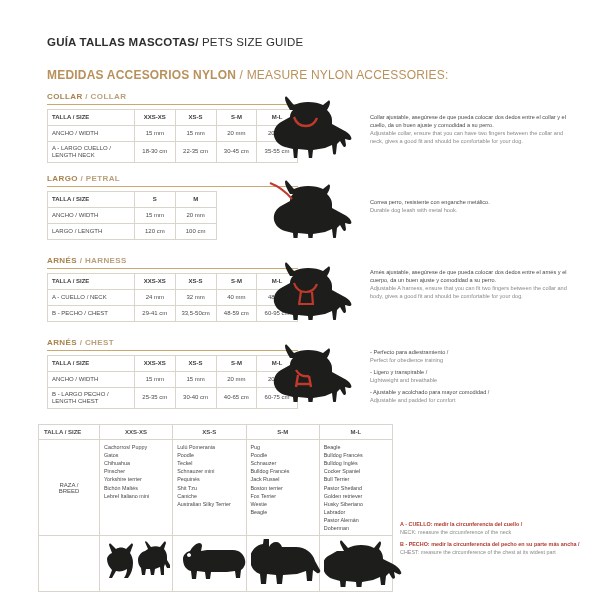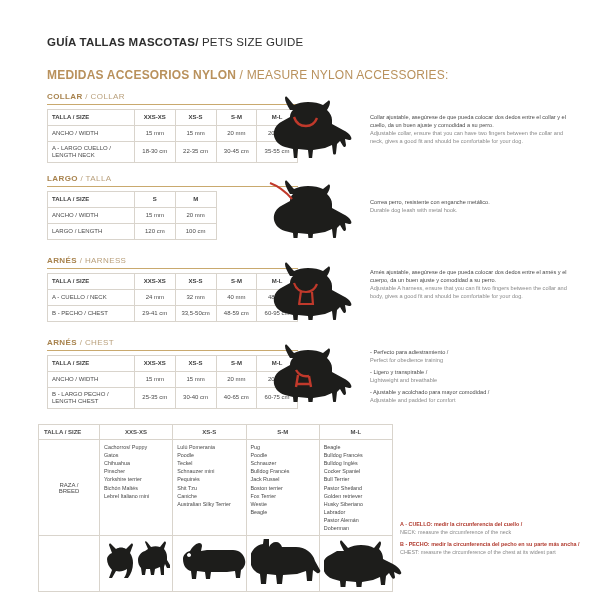--- a/index.html
+++ b/index.html
@@ -24,21 +24,21 @@
   }
   .subtitle .light{font-weight:normal;}
 
   
   .sec{position:absolute;left:47px;}
   .sec-head{
     font-size:8px;font-weight:bold;letter-spacing:.4px;color:#a8834e;
     border-bottom:1px solid #c9a96e;padding-bottom:3px;width:251px;
     margin:0 0 4px 0;
   }
-  .sec-head .light{font-weight:normal;color:#b9a07c;text-align:center;}
+  .sec-head .light{font-weight:bold;color:#b9a07c;text-align:center;}
 
   table.sz{border-collapse:collapse;font-size:6px;color:#4a4a4a;width:251px;table-layout:fixed;}
   table.sz td{
     border:1px solid #d9d4cc;
     padding:3px 4px;
     height:9px;
     vertical-align:middle;
     line-height:1.15;
   }
   table.sz td.lbl{width:78px;text-align:left;color:#4a4a4a;}
@@ -124,21 +124,21 @@
     </svg>
   </div>
 
   <div class="copy" style="left:370px;top:113px;">
     <div class="es">Collar ajustable, asegúrese de que pueda colocar dos dedos entre el collar y el cuello, da un buen ajuste y comodidad a su perro.</div>
     <div class="en">Adjustable collar, ensure that you can have two fingers between the collar and neck, gives a good fit and should be comfortable for your dog.</div>
   </div>
 
   <div class="sec" style="top:174px;">
     <div class="sec-head">
-      <span>LARGO</span><span class="light"> / TALLA</span>
+      <span>LARGO</span><span class="light"> / PETRAL</span>
     </div>
     <table class="sz">
       <tbody>
           <tr class="hdr">
         <td class="lbl">TALLA / SIZE</td>
         <td class="val">S</td>
         <td class="val">M</td>
         <td class="nb"></td>
         <td class="nb"></td>
       </tr>

